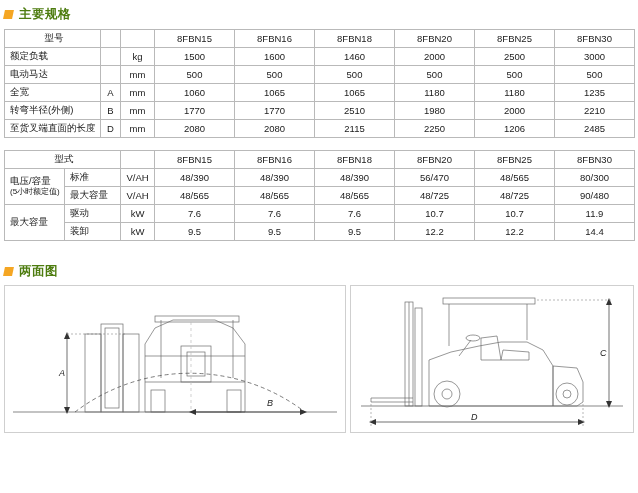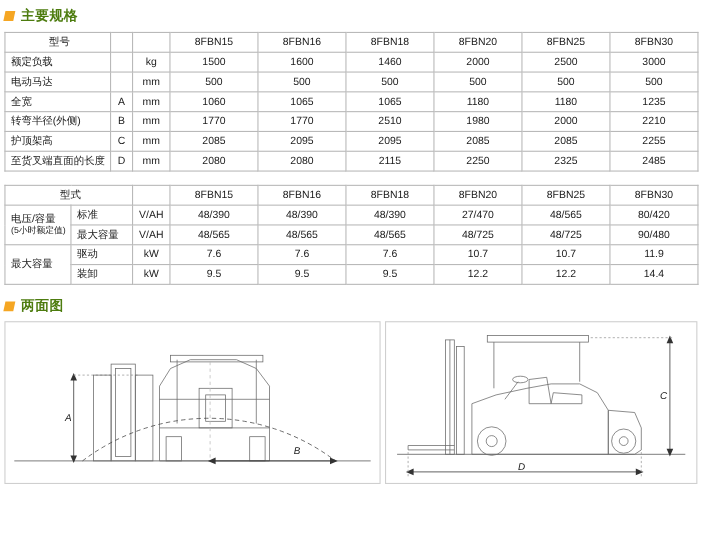--- a/index.html
+++ b/index.html
@@ -35,21 +35,21 @@
     display: inline-block;
     transform: skewX(-12deg);
   }
   .section-head .title {
     font-size: 12.5px;
     font-weight: bold;
     letter-spacing: 0.5px;
     color: #4d7c0f;
   }
   #spec-head { margin-top: 5px; }
-  #view-head { margin-top: 10px; }
+  #view-head { margin-top: 21px; }
 
   
   table {
     border-collapse: collapse;
     table-layout: fixed;
     font-size: 9.5px;
   }
   .spec-table {
     width: 630px;
     margin: 6px 0 0 4px;
@@ -178,39 +178,28 @@
         <td class="ctr">B</td>
         <td class="ctr">mm</td>
         <td class="ctr">1770</td>
         <td class="ctr">1770</td>
         <td class="ctr">2510</td>
         <td class="ctr">1980</td>
         <td class="ctr">2000</td>
         <td class="ctr">2210</td>
       </tr>
       <tr>
-        <td class="lbl">护顶架高</td>
-        <td class="ctr">C</td>
-        <td class="ctr">mm</td>
-        <td class="ctr">2085</td>
-        <td class="ctr">2095</td>
-        <td class="ctr">2095</td>
-        <td class="ctr">2085</td>
-        <td class="ctr">2085</td>
-        <td class="ctr">2255</td>
-      </tr>
-      <tr>
         <td class="lbl">至货叉端直面的长度</td>
         <td class="ctr">D</td>
         <td class="ctr">mm</td>
         <td class="ctr">2080</td>
         <td class="ctr">2080</td>
         <td class="ctr">2115</td>
         <td class="ctr">2250</td>
-        <td class="ctr">2325</td>
+        <td class="ctr">1206</td>
         <td class="ctr">2485</td>
       </tr>
     </tbody>
   </table>
 
   <table class="spec-table" style="margin-top:12px;">
     <colgroup>
       <col style="width:60px">
       <col style="width:56px">
       <col style="width:34px">
@@ -236,23 +225,23 @@
       <tr>
         <td class="lbl two-line" rowspan="2">
           <span>电压/容量</span><br>
           <span class="tiny">(5小时额定值)</span>
         </td>
         <td class="lbl">标准</td>
         <td class="ctr">V/AH</td>
         <td class="ctr">48/390</td>
         <td class="ctr">48/390</td>
         <td class="ctr">48/390</td>
-        <td class="ctr">27/470</td>
+        <td class="ctr">56/470</td>
         <td class="ctr">48/565</td>
-        <td class="ctr">80/420</td>
+        <td class="ctr">80/300</td>
       </tr>
       <tr>
         <td class="lbl">最大容量</td>
         <td class="ctr">V/AH</td>
         <td class="ctr">48/565</td>
         <td class="ctr">48/565</td>
         <td class="ctr">48/565</td>
         <td class="ctr">48/725</td>
         <td class="ctr">48/725</td>
         <td class="ctr">90/480</td>

